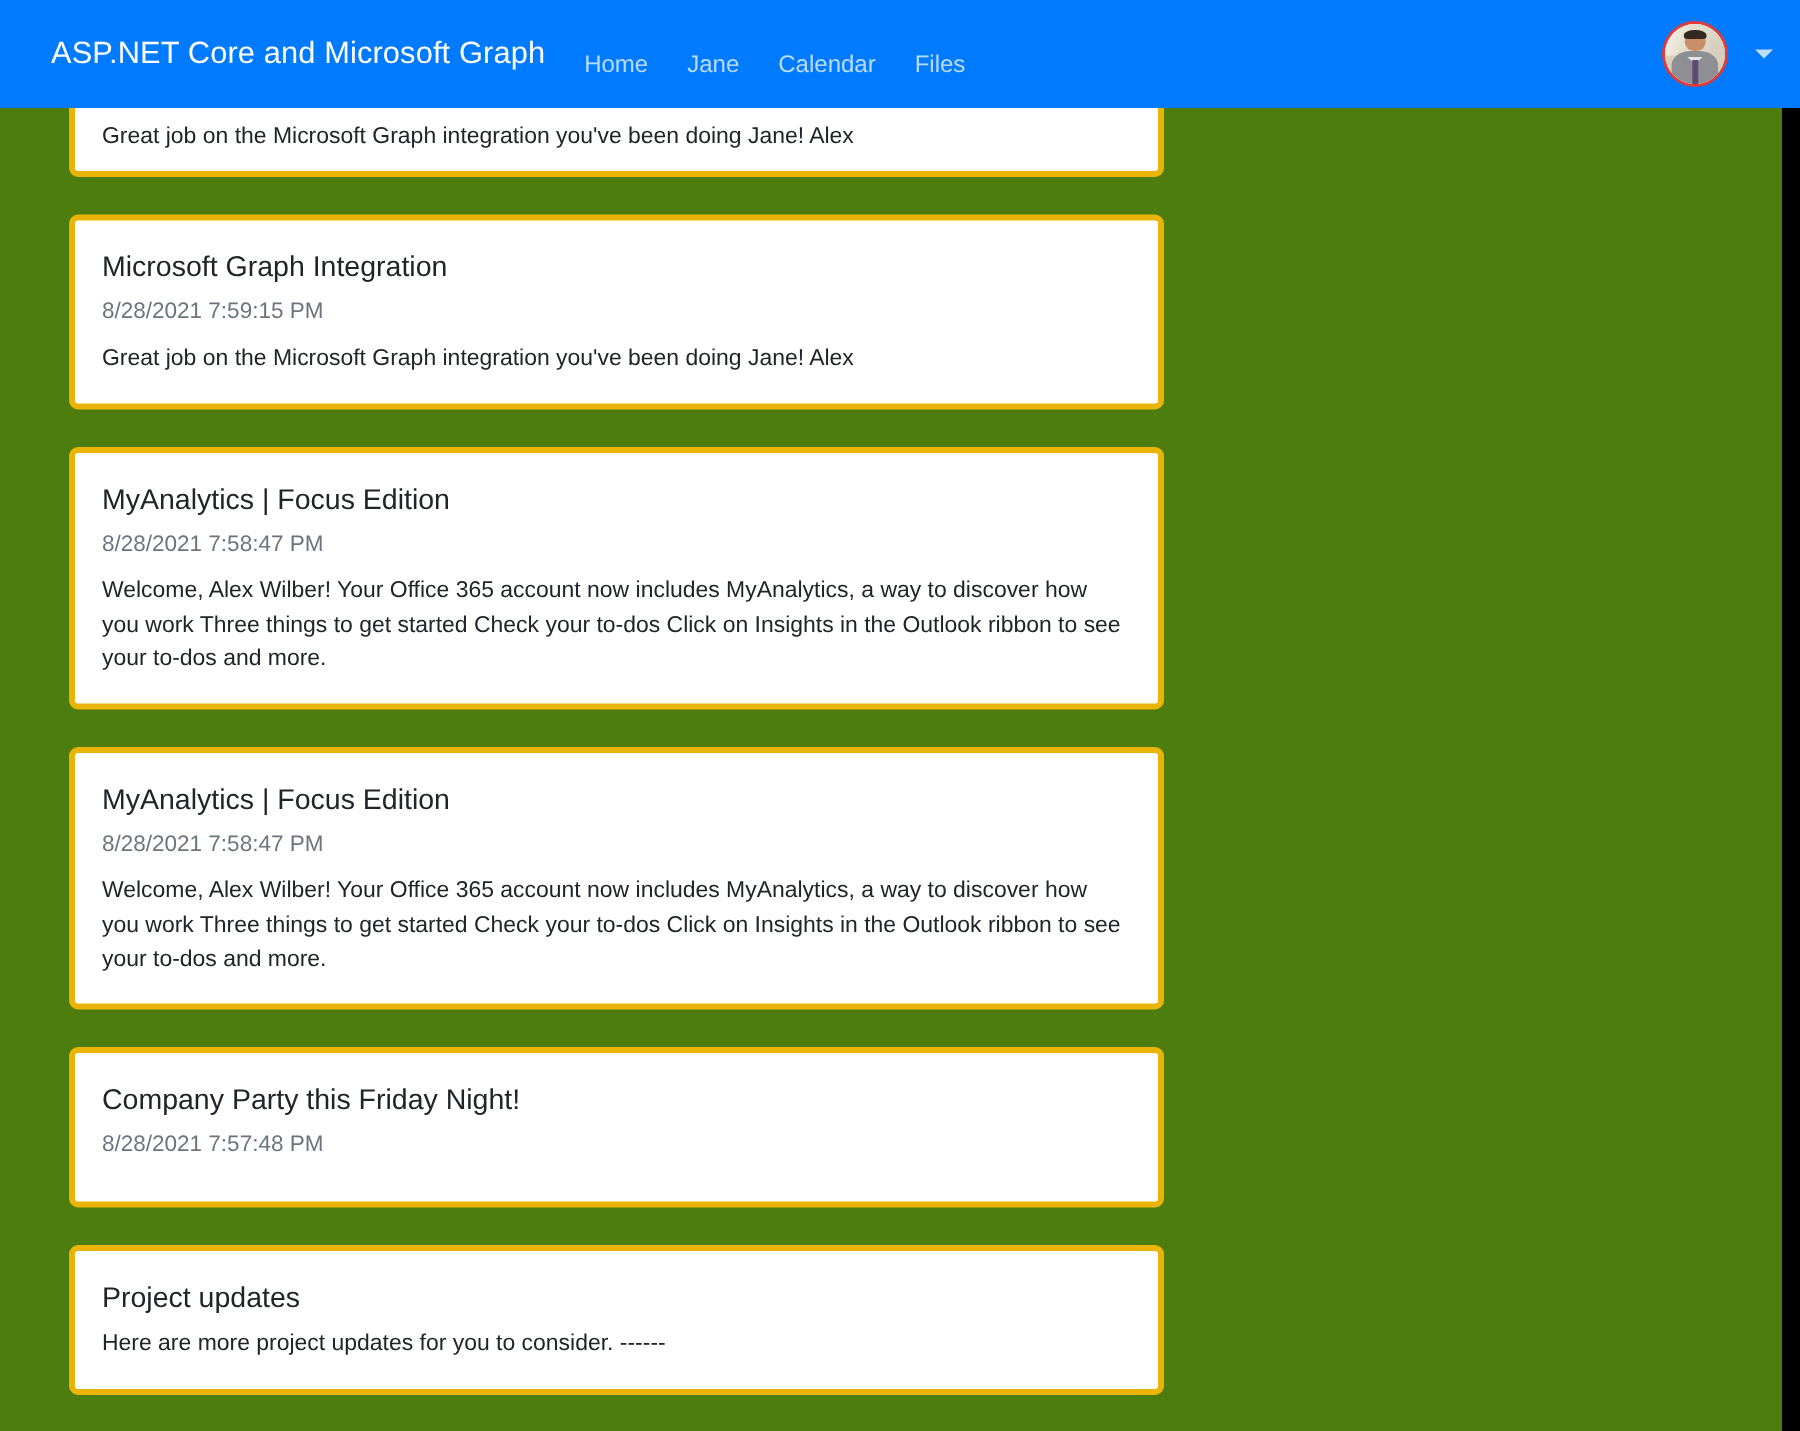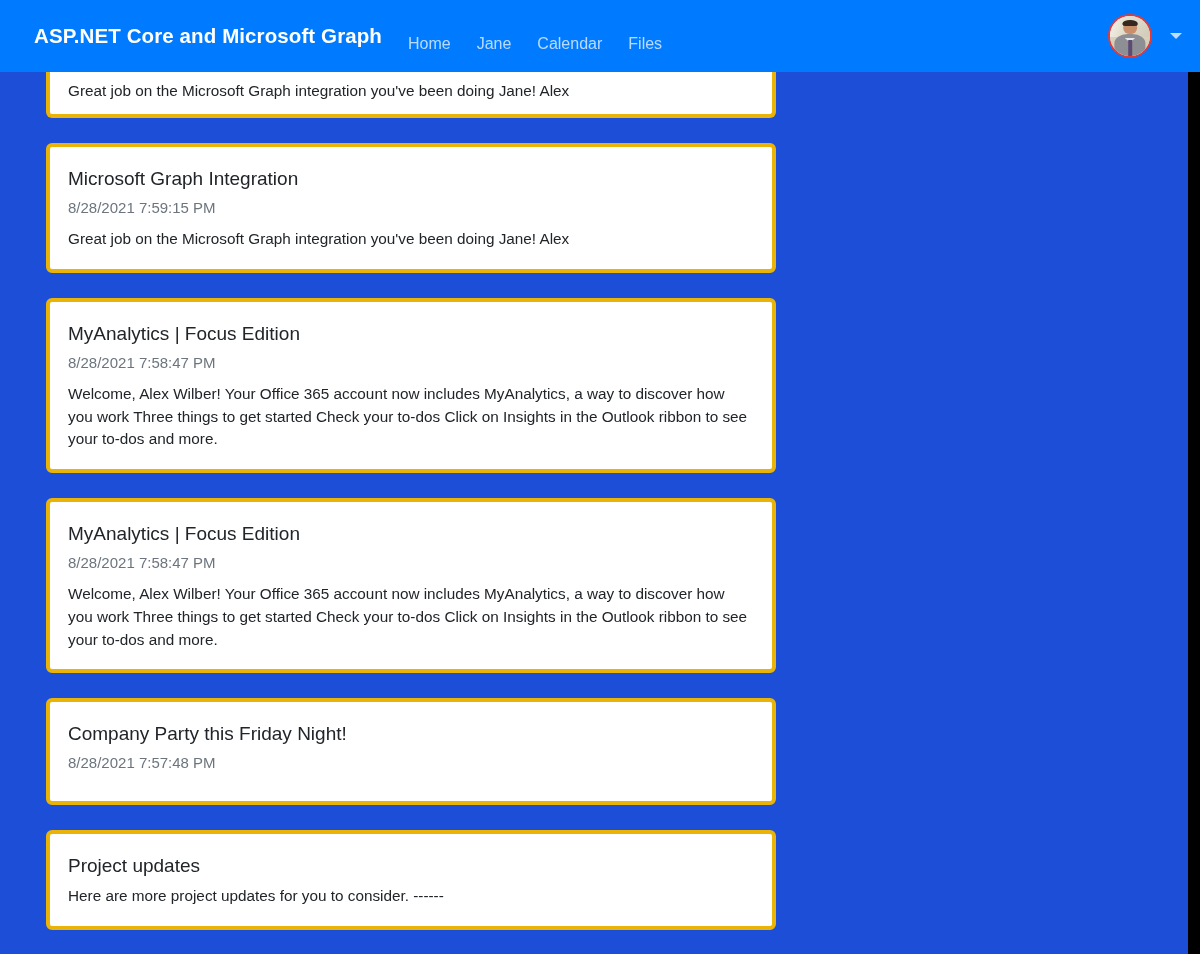--- a/index.html
+++ b/index.html
@@ -22,21 +22,21 @@
     height: 72px;
     background: #007bff;
     display: flex;
     align-items: center;
     padding: 0 0 0 34px;
     z-index: 10;
   }
   .brand {
     color: #ffffff;
     font-size: 20.5px;
-    font-weight: 700;
+    font-weight: 400;
     letter-spacing: 0.1px;
     white-space: nowrap;
     text-decoration: none;
   }
   .nav-links {
     display: flex;
     align-items: center;
     gap: 26px;
     margin-left: 26px;
   }
@@ -136,21 +136,21 @@
     cursor: pointer;
   }
 
   
   .content {
     position: absolute;
     top: 72px;
     left: 0;
     width: 1188px;
     height: 882px;
-    background: #1d4ed8;
+    background: #4d7c0f;
     overflow: hidden;
   }
   .cards {
     padding: 0;
   }
   .card {
     position: relative;
     margin: 0 0 25px 46px;
     width: 730px;
     background: #ffffff;

